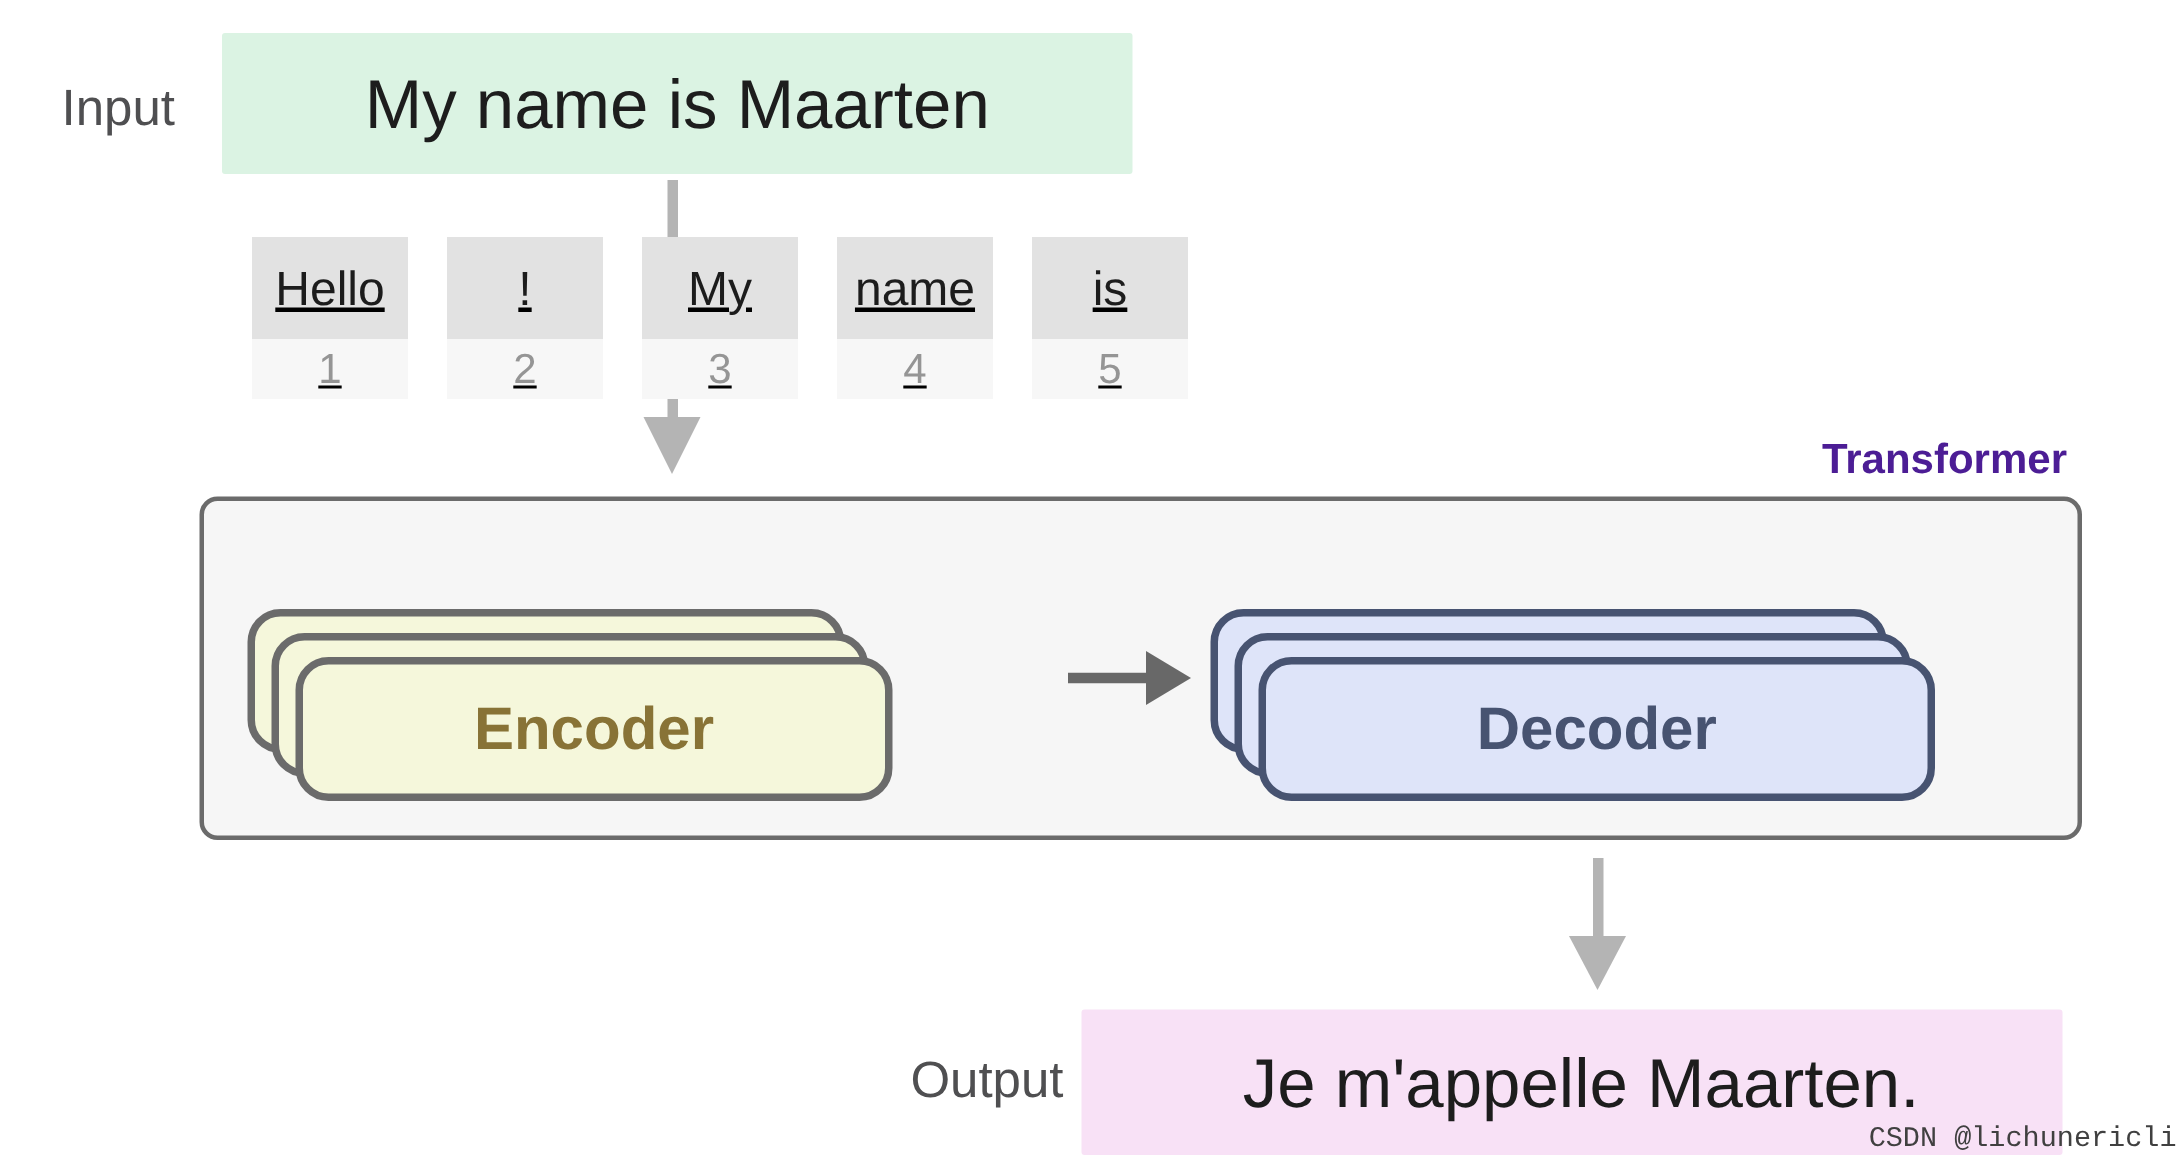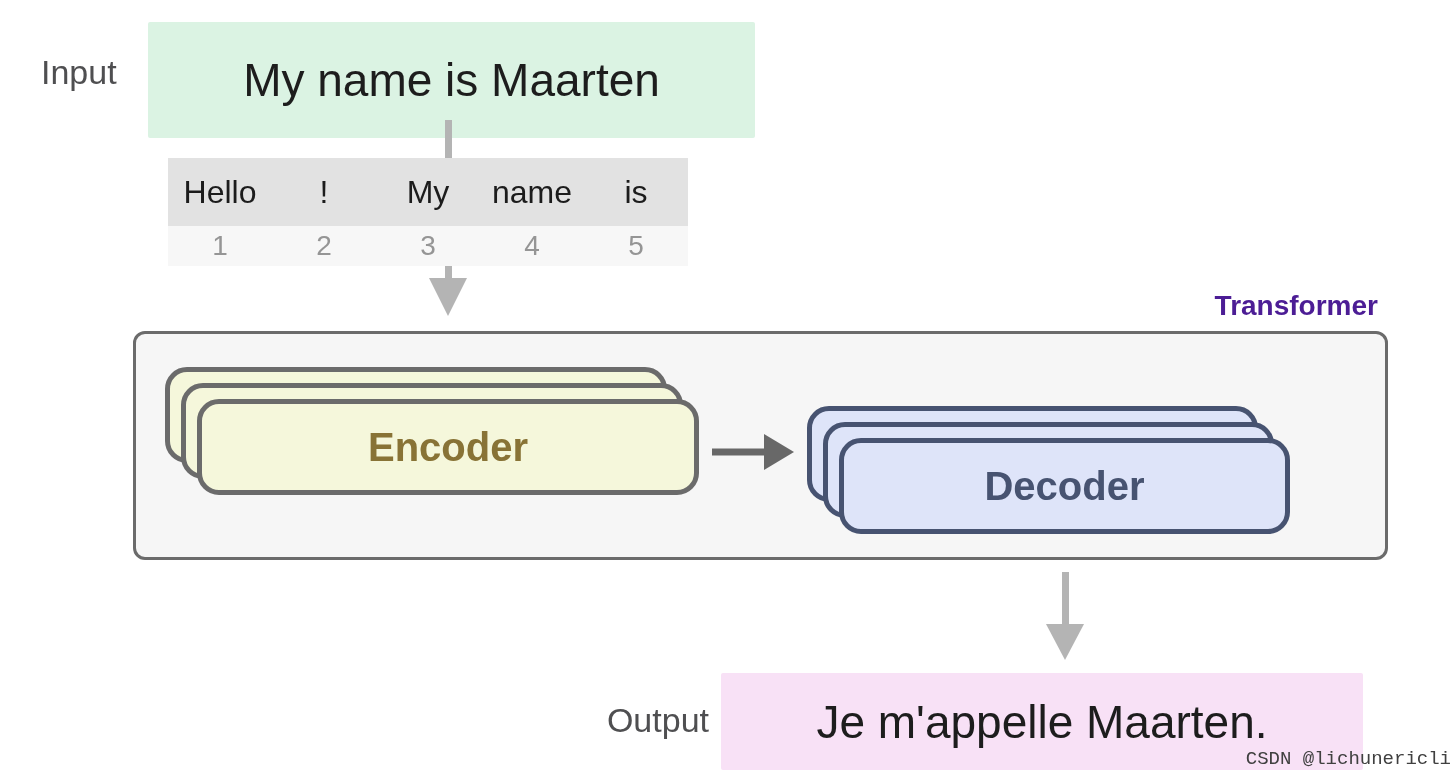--- a/index.html
+++ b/index.html
@@ -30,30 +30,31 @@
     align-items: center;
     justify-content: center;
     border-radius: 2px;
   }
   .sentence-box span {
     color: #1d1d1d;
     font-size: 46px;
     font-weight: 500;
     white-space: nowrap;
   }
-  .input-sentence  { left: 148px; top: 22px;  width: 607px; height: 116px; background: #dbf3e3; }
-  .output-sentence { left: 721px; top: 673px; width: 642px; height: 97px; background: #f8e1f6; }
+  .input-sentence  { left: 148px; top: 22px;  width: 607px; height: 94px; background: #dbf3e3; }
+  .output-sentence { left: 721px; top: 673px; width: 642px; height: 97px; background: #f8e1f6; padding-left: 12px; }
 
   
   .token-row {
     position: absolute;
     left: 168px; top: 158px;
     display: flex;
-    gap: 0;
+    gap: 26px;
     z-index: 2;
+    text-decoration: underline;
   }
   .token { width: 104px; }
   .token-word {
     height: 68px;
     background: #e2e2e2;
     color: #1c1c1c;
     font-size: 32px;
     display: flex;
     align-items: center;
     justify-content: center;
@@ -106,21 +107,21 @@
   .stack .l0 { left: 0;    top: 0; }
   .stack .l1 { left: 16px; top: 16px; }
   .stack .l2 { left: 32px; top: 32px; display: flex; align-items: center; justify-content: center; }
   .stack .layer span {
     font-size: 40px;
     font-weight: bold;
     white-space: nowrap;
   }
 
   .encoder-stack { left: 165px; top: 367px; width: 534px; height: 128px; }
-  .encoder-stack .layer { width: 502px; background: #f5f7db; border: 5px solid #6b6b6b; }
+  .encoder-stack .layer { width: 398px; background: #f5f7db; border: 5px solid #6b6b6b; margin-top: 39px; }
   .encoder-stack span { color: #887336; }
 
   .decoder-stack { left: 807px; top: 406px; width: 538px; height: 128px; }
   .decoder-stack .layer { width: 451px; background: #dee4f9; border: 5px solid #475371; }
   .decoder-stack span { color: #475371; }
 
   
   .watermark {
     position: absolute;
     right: 5px; top: 748px;

